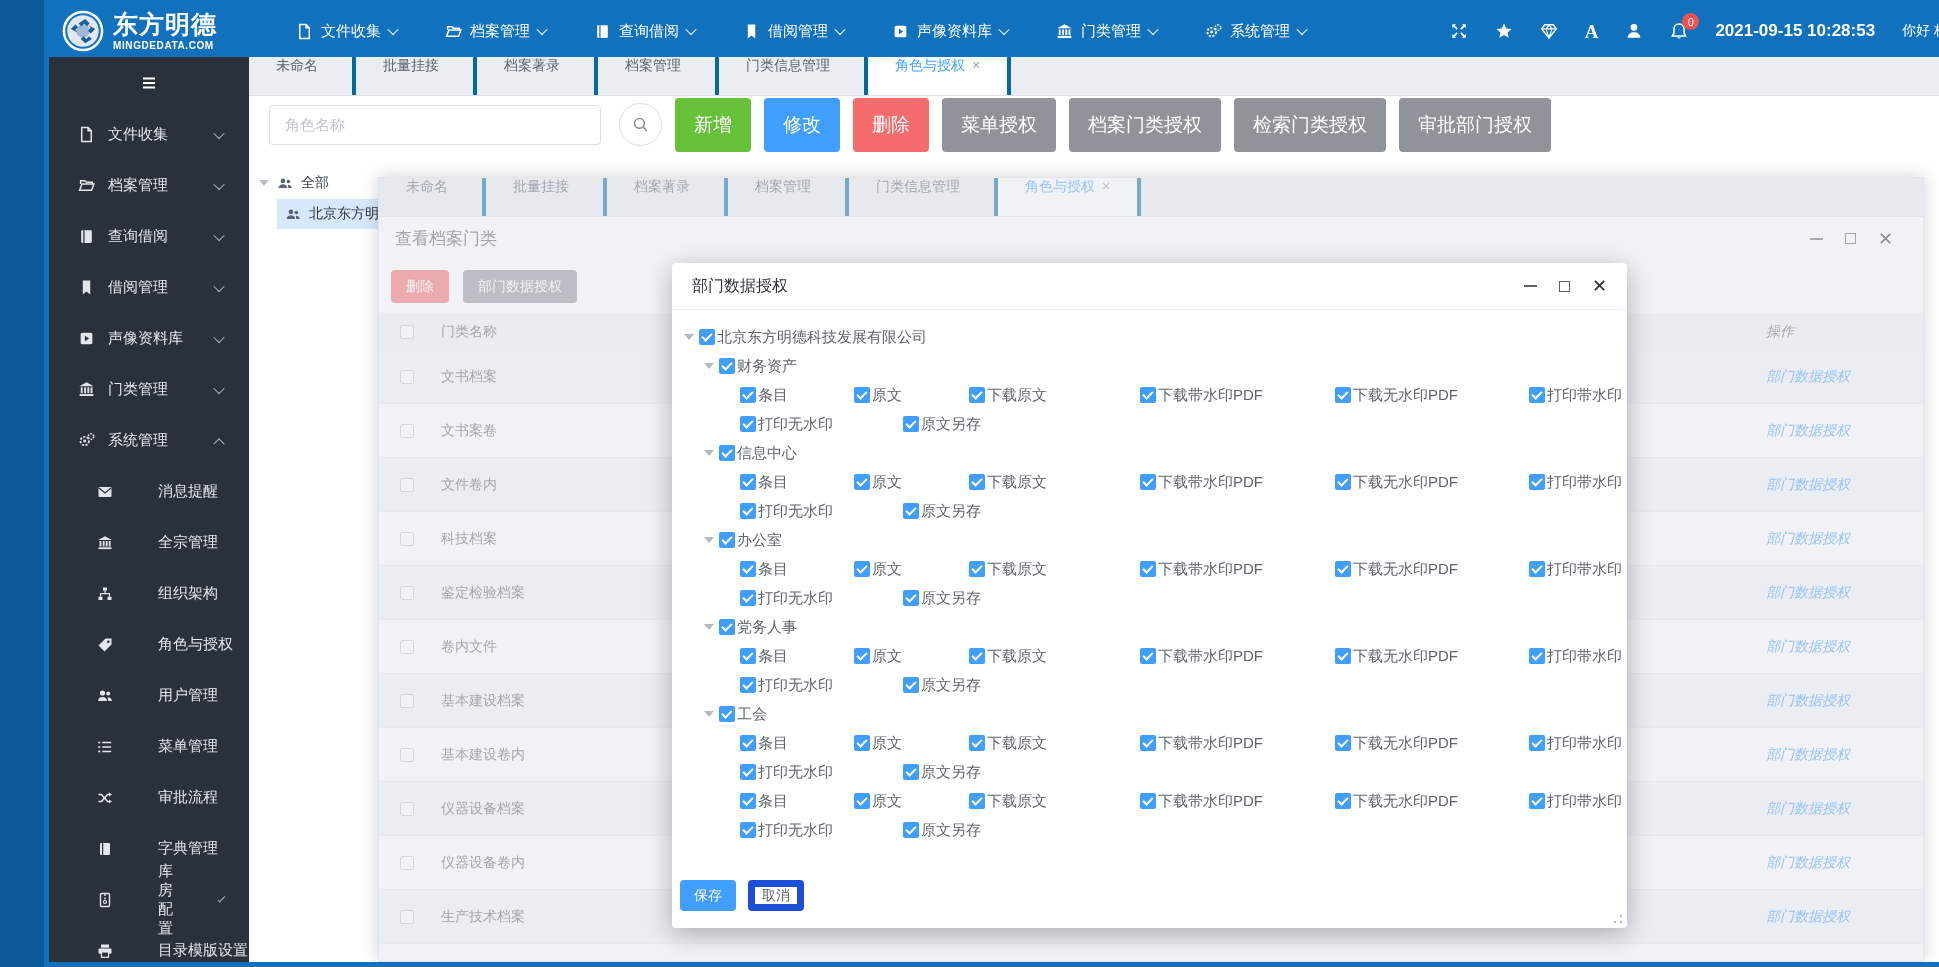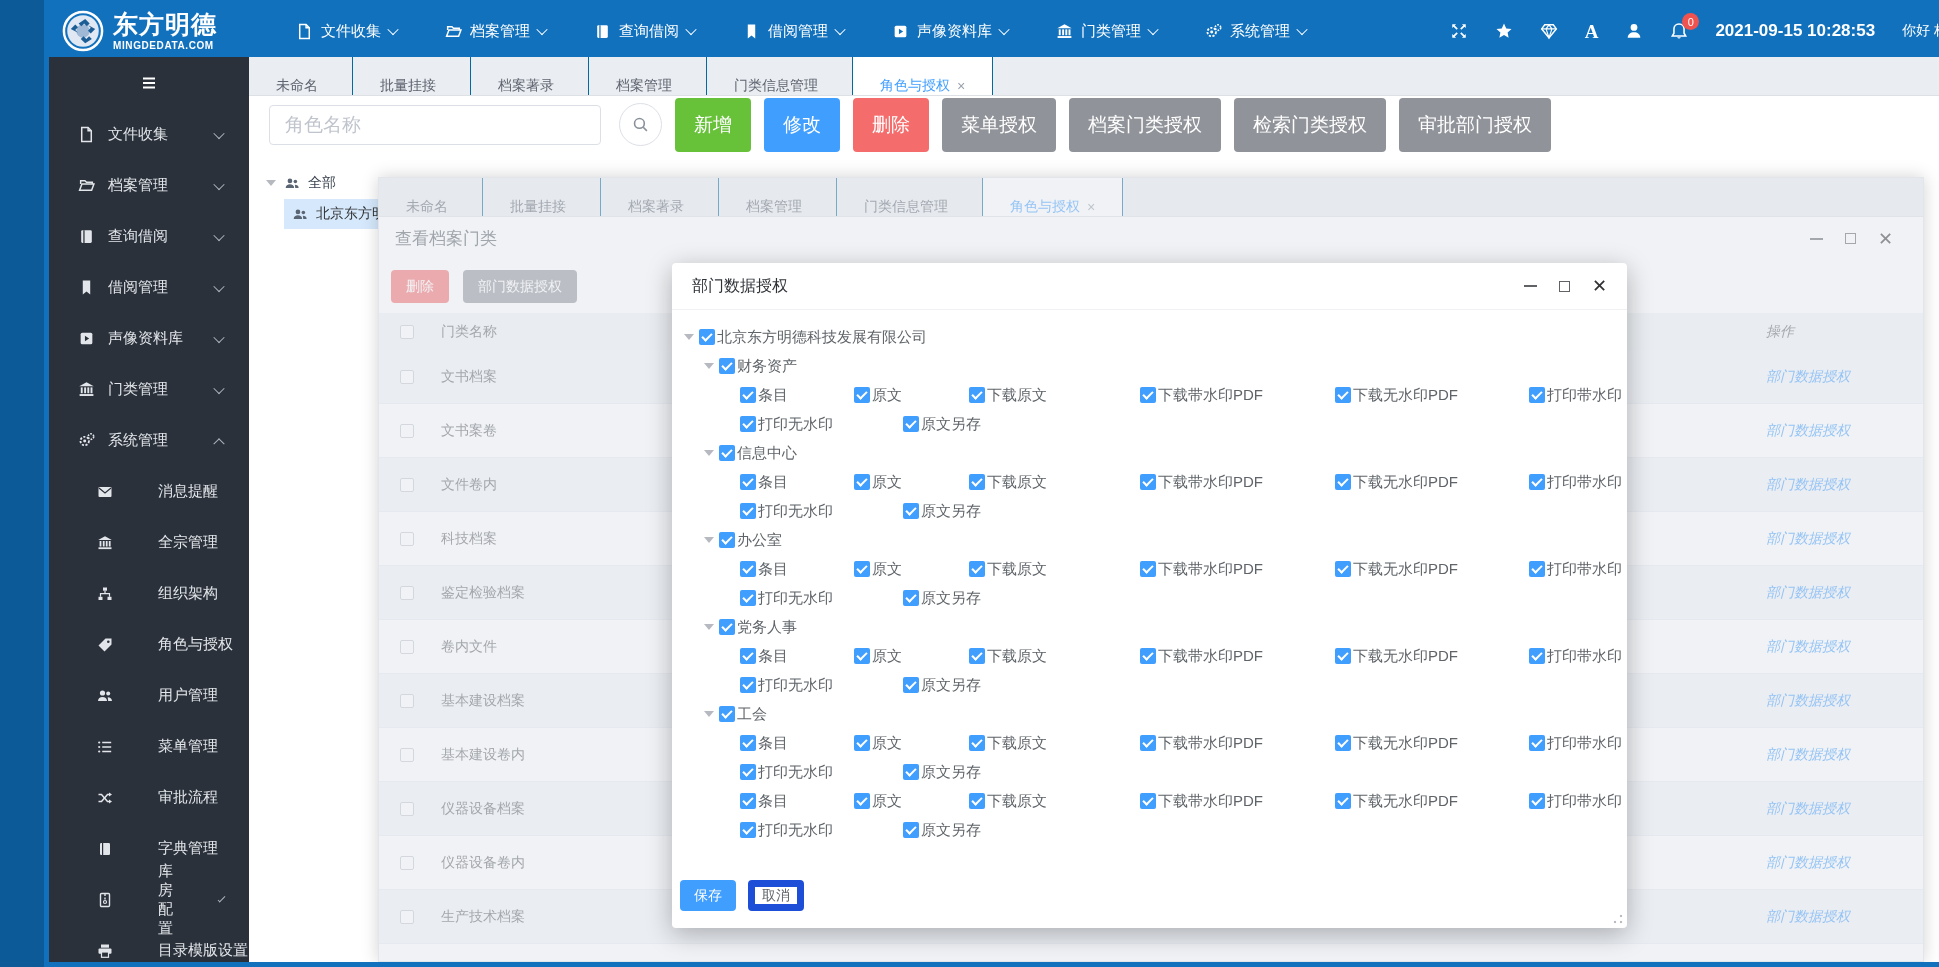--- a/index.html
+++ b/index.html
@@ -30,36 +30,36 @@
   .burger { height:52px; display:flex; align-items:center; justify-content:center; cursor:pointer; }
   .side-item { height:51px; display:flex; align-items:center; gap:13px; padding-left:29px; font-size:15px; cursor:pointer; }
   .side-item svg { width:17px; height:17px; flex:none; }
   .side-item .caret { margin-left:auto; margin-right:26px; color:#aeb4bc; }
   .side-sub { padding-left:48px;gap:45px; }
   .side-sub svg { width:16px; height:16px; }
 
   
   .main { position:absolute; left:200px; top:52px; right:0; bottom:0; background:#fff; overflow:hidden; }
   .tabbar { height:39px; background:#EAEDF1; border-bottom:1px solid #DDE1E6; display:flex; }
-  .tab { display:flex; align-items:flex-end; padding:0 27px; font-size:14px; color:#5E6470; border-right:1px solid #0369a1; cursor:pointer; white-space:nowrap;font-family:Liberation Mono, monospace; }
+  .tab { display:flex; align-items:flex-start; padding:0 27px; font-size:14px; color:#5E6470; border-right:4px solid #0369a1; cursor:pointer; white-space:nowrap; }
   .tab:last-child { background:#fff; color:#409EFF; }
   .tab-close { margin-left:7px; color:#98A0AA; font-size:14px; }
   .toolbar { height:57px; display:flex; align-items:center; gap:13px; padding-left:20px; background:#fff; }
-  .search-input { width:332px; height:40px; border:1px solid #DCDFE6; border-radius:4px; padding:0 15px; font-size:19px; color:#606266; outline:none; font-family:inherit; }
+  .search-input { width:332px; height:40px; border:1px solid #DCDFE6; border-radius:4px; padding:0 15px; font-size:15px; color:#606266; outline:none; font-family:inherit; }
   .search-input::placeholder { color:#C0C4CC; }
   .search-circle { width:43px; height:43px; border:1px solid #DCDFE6; border-radius:50%; background:#fff; display:flex; align-items:center; justify-content:center; color:#8A9099; cursor:pointer; margin-left:5px; }
   .search-circle svg { width:17px; height:17px; }
   .btn { height:54px; border:none; border-radius:4px; padding:0 19px; font-size:19px; color:#fff; cursor:pointer; font-family:inherit; white-space:nowrap; }
   .btn-green { background:#67C23A; }
   .btn-blue { background:#409EFF; }
   .btn-red { background:#F56C6C; }
   .btn-gray { background:#909399; }
 
   .content { position:relative; height:calc(100% - 96px); }
-  .tree-panel { position:absolute; left:7px; top:0; bottom:0; width:129px; overflow:hidden; }
+  .tree-panel { position:absolute; left:0; top:0; bottom:0; width:129px; overflow:hidden; }
   .tree-root { margin-top:14px; height:32px; display:flex; align-items:center; gap:7px; padding-left:10px; font-size:14px; color:#3A4350; }
   .tree-root svg, .tree-node svg { width:18px; height:15px; flex:none; }
   .tri { width:0; height:0; border-left:5px solid transparent; border-right:5px solid transparent; border-top:6px solid #B6BAC0; flex:none; }
   .tree-node { margin-left:28px; height:30px; display:flex; align-items:center; gap:7px; padding-left:7px; background:#D6E9FC; font-size:14px; color:#303133; white-space:nowrap; }
 
   
   .modal1 { position:absolute; left:329px; top:172px; width:1546px; height:785px; background:#fff; border:1px solid #E2E5EA; box-shadow:0 0 16px rgba(0,0,0,.18); z-index:3; overflow:hidden; }
   .m1-head { height:43px; display:flex; align-items:center; padding:0 30px 0 16px; background:#fff; }
   .m1-title { font-size:17px; color:#596068; }
   .win-ctrls { margin-left:auto; display:flex; align-items:center; gap:22px; color:#606266; }

